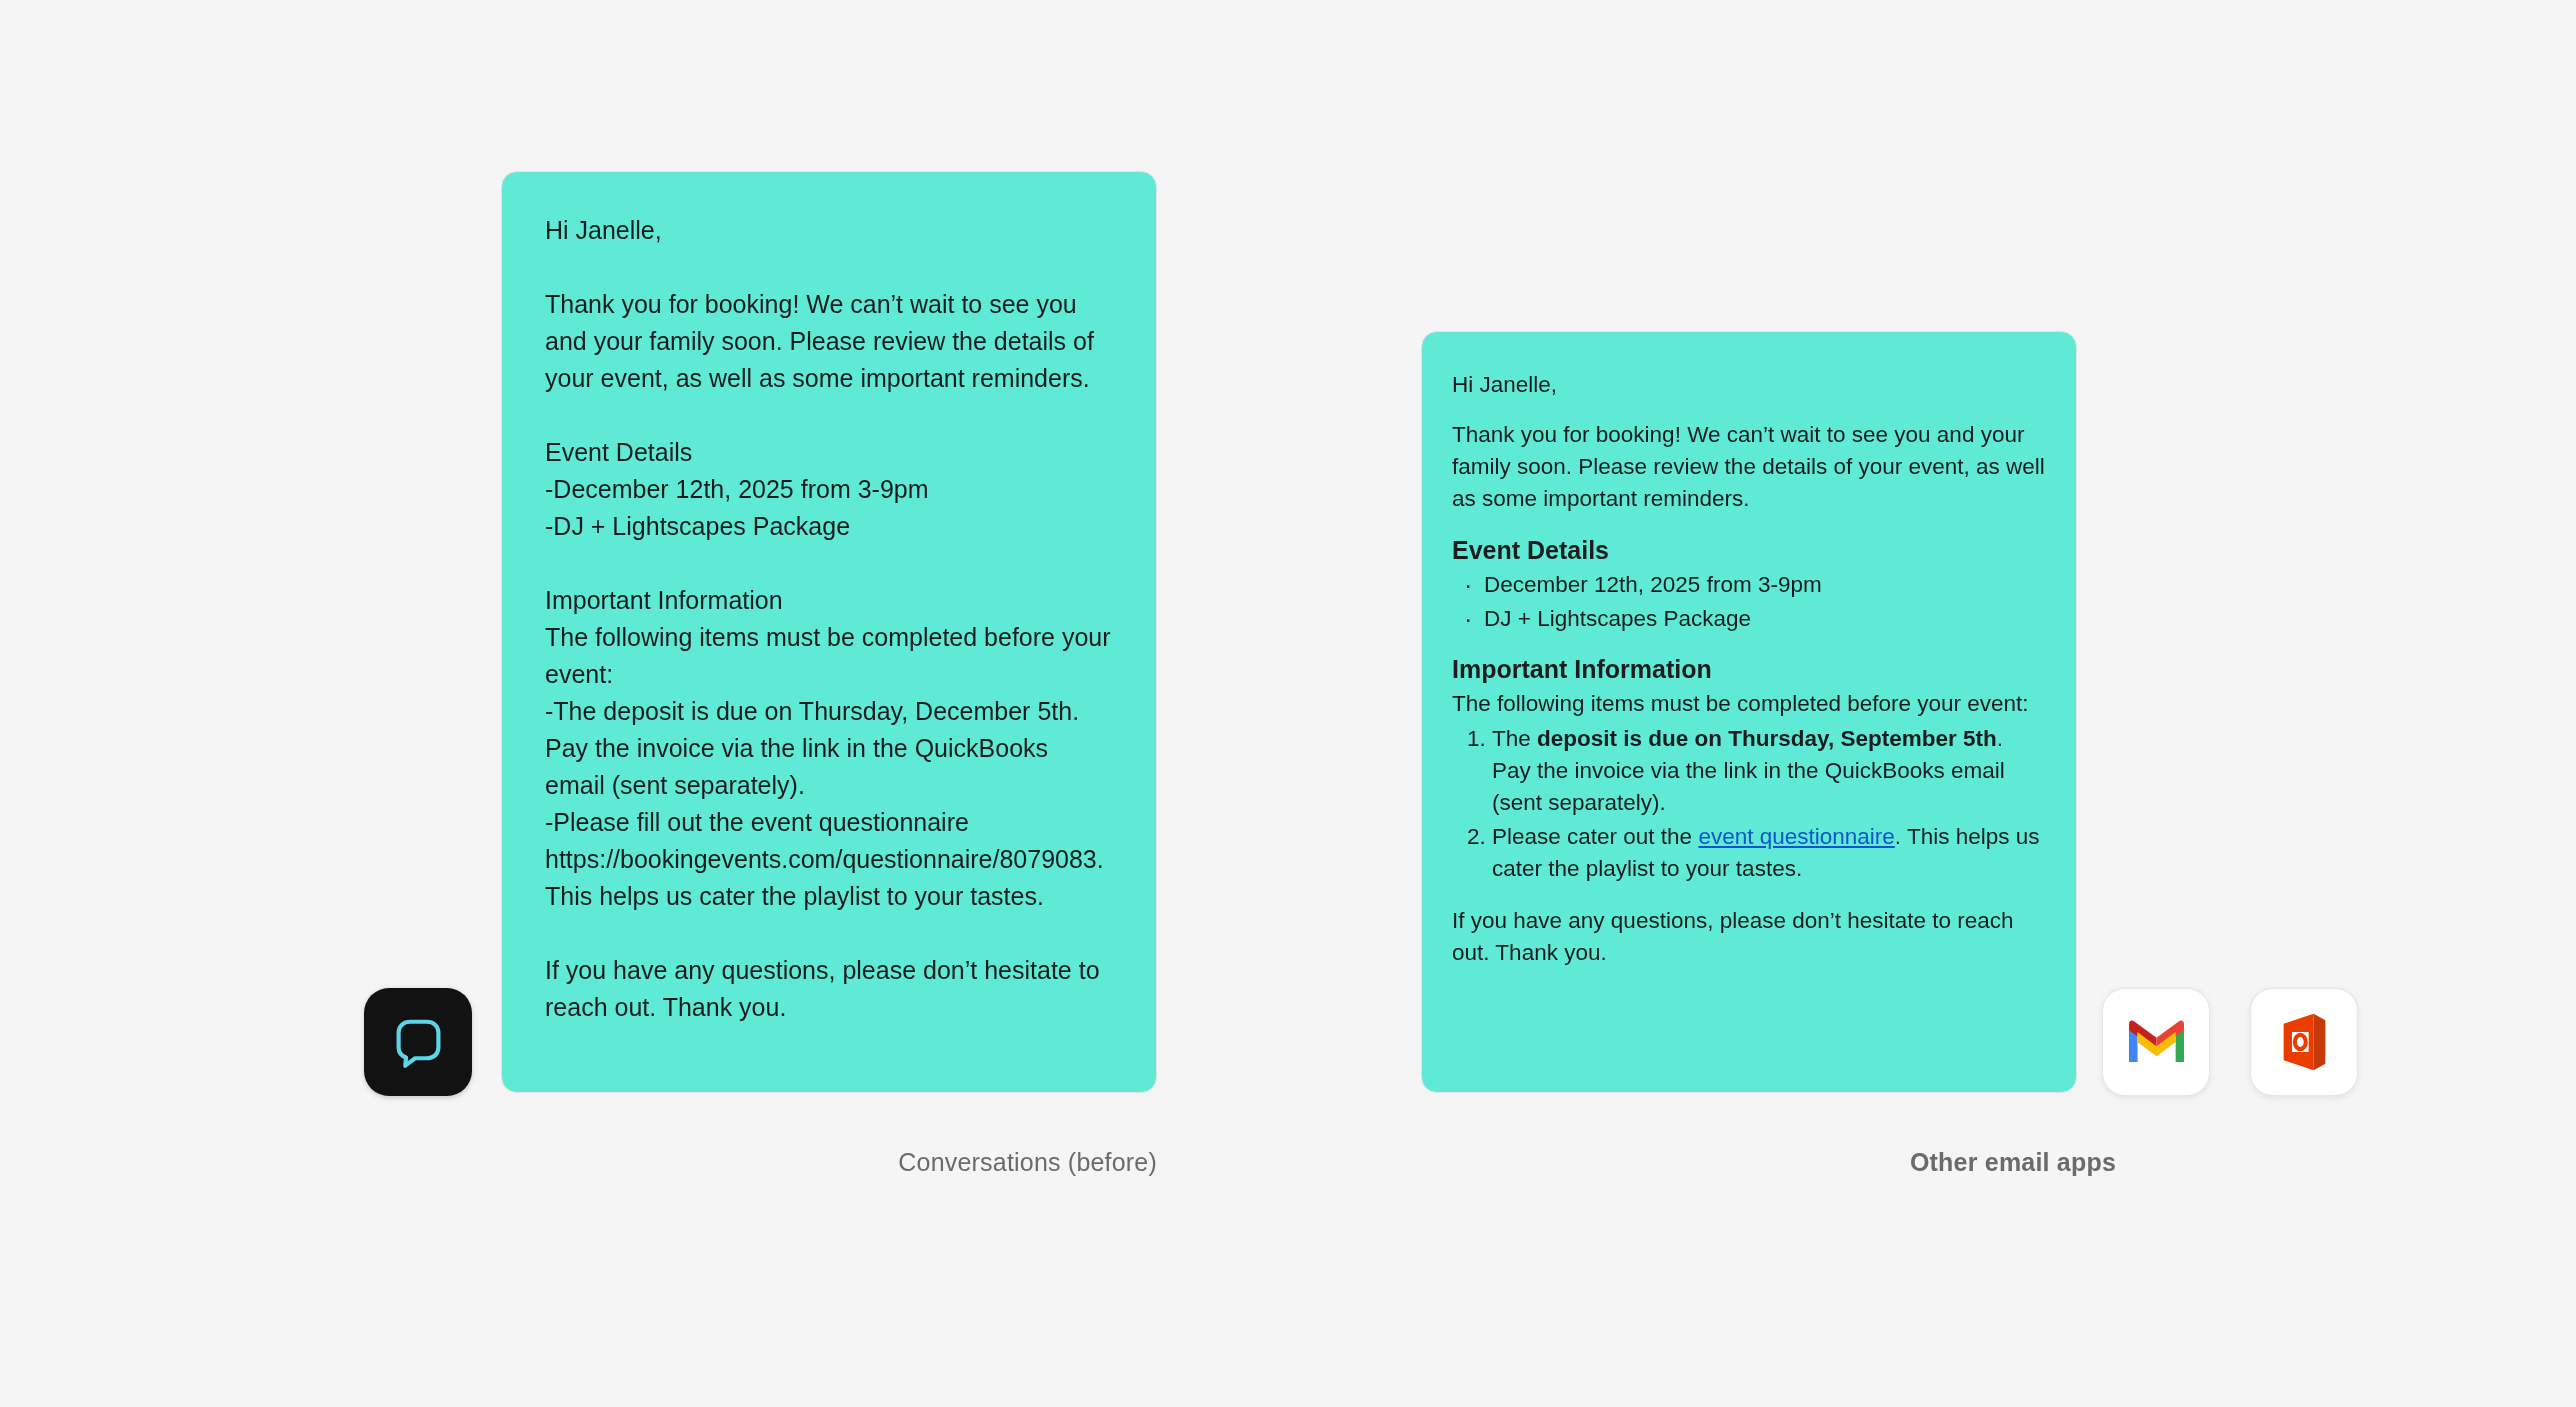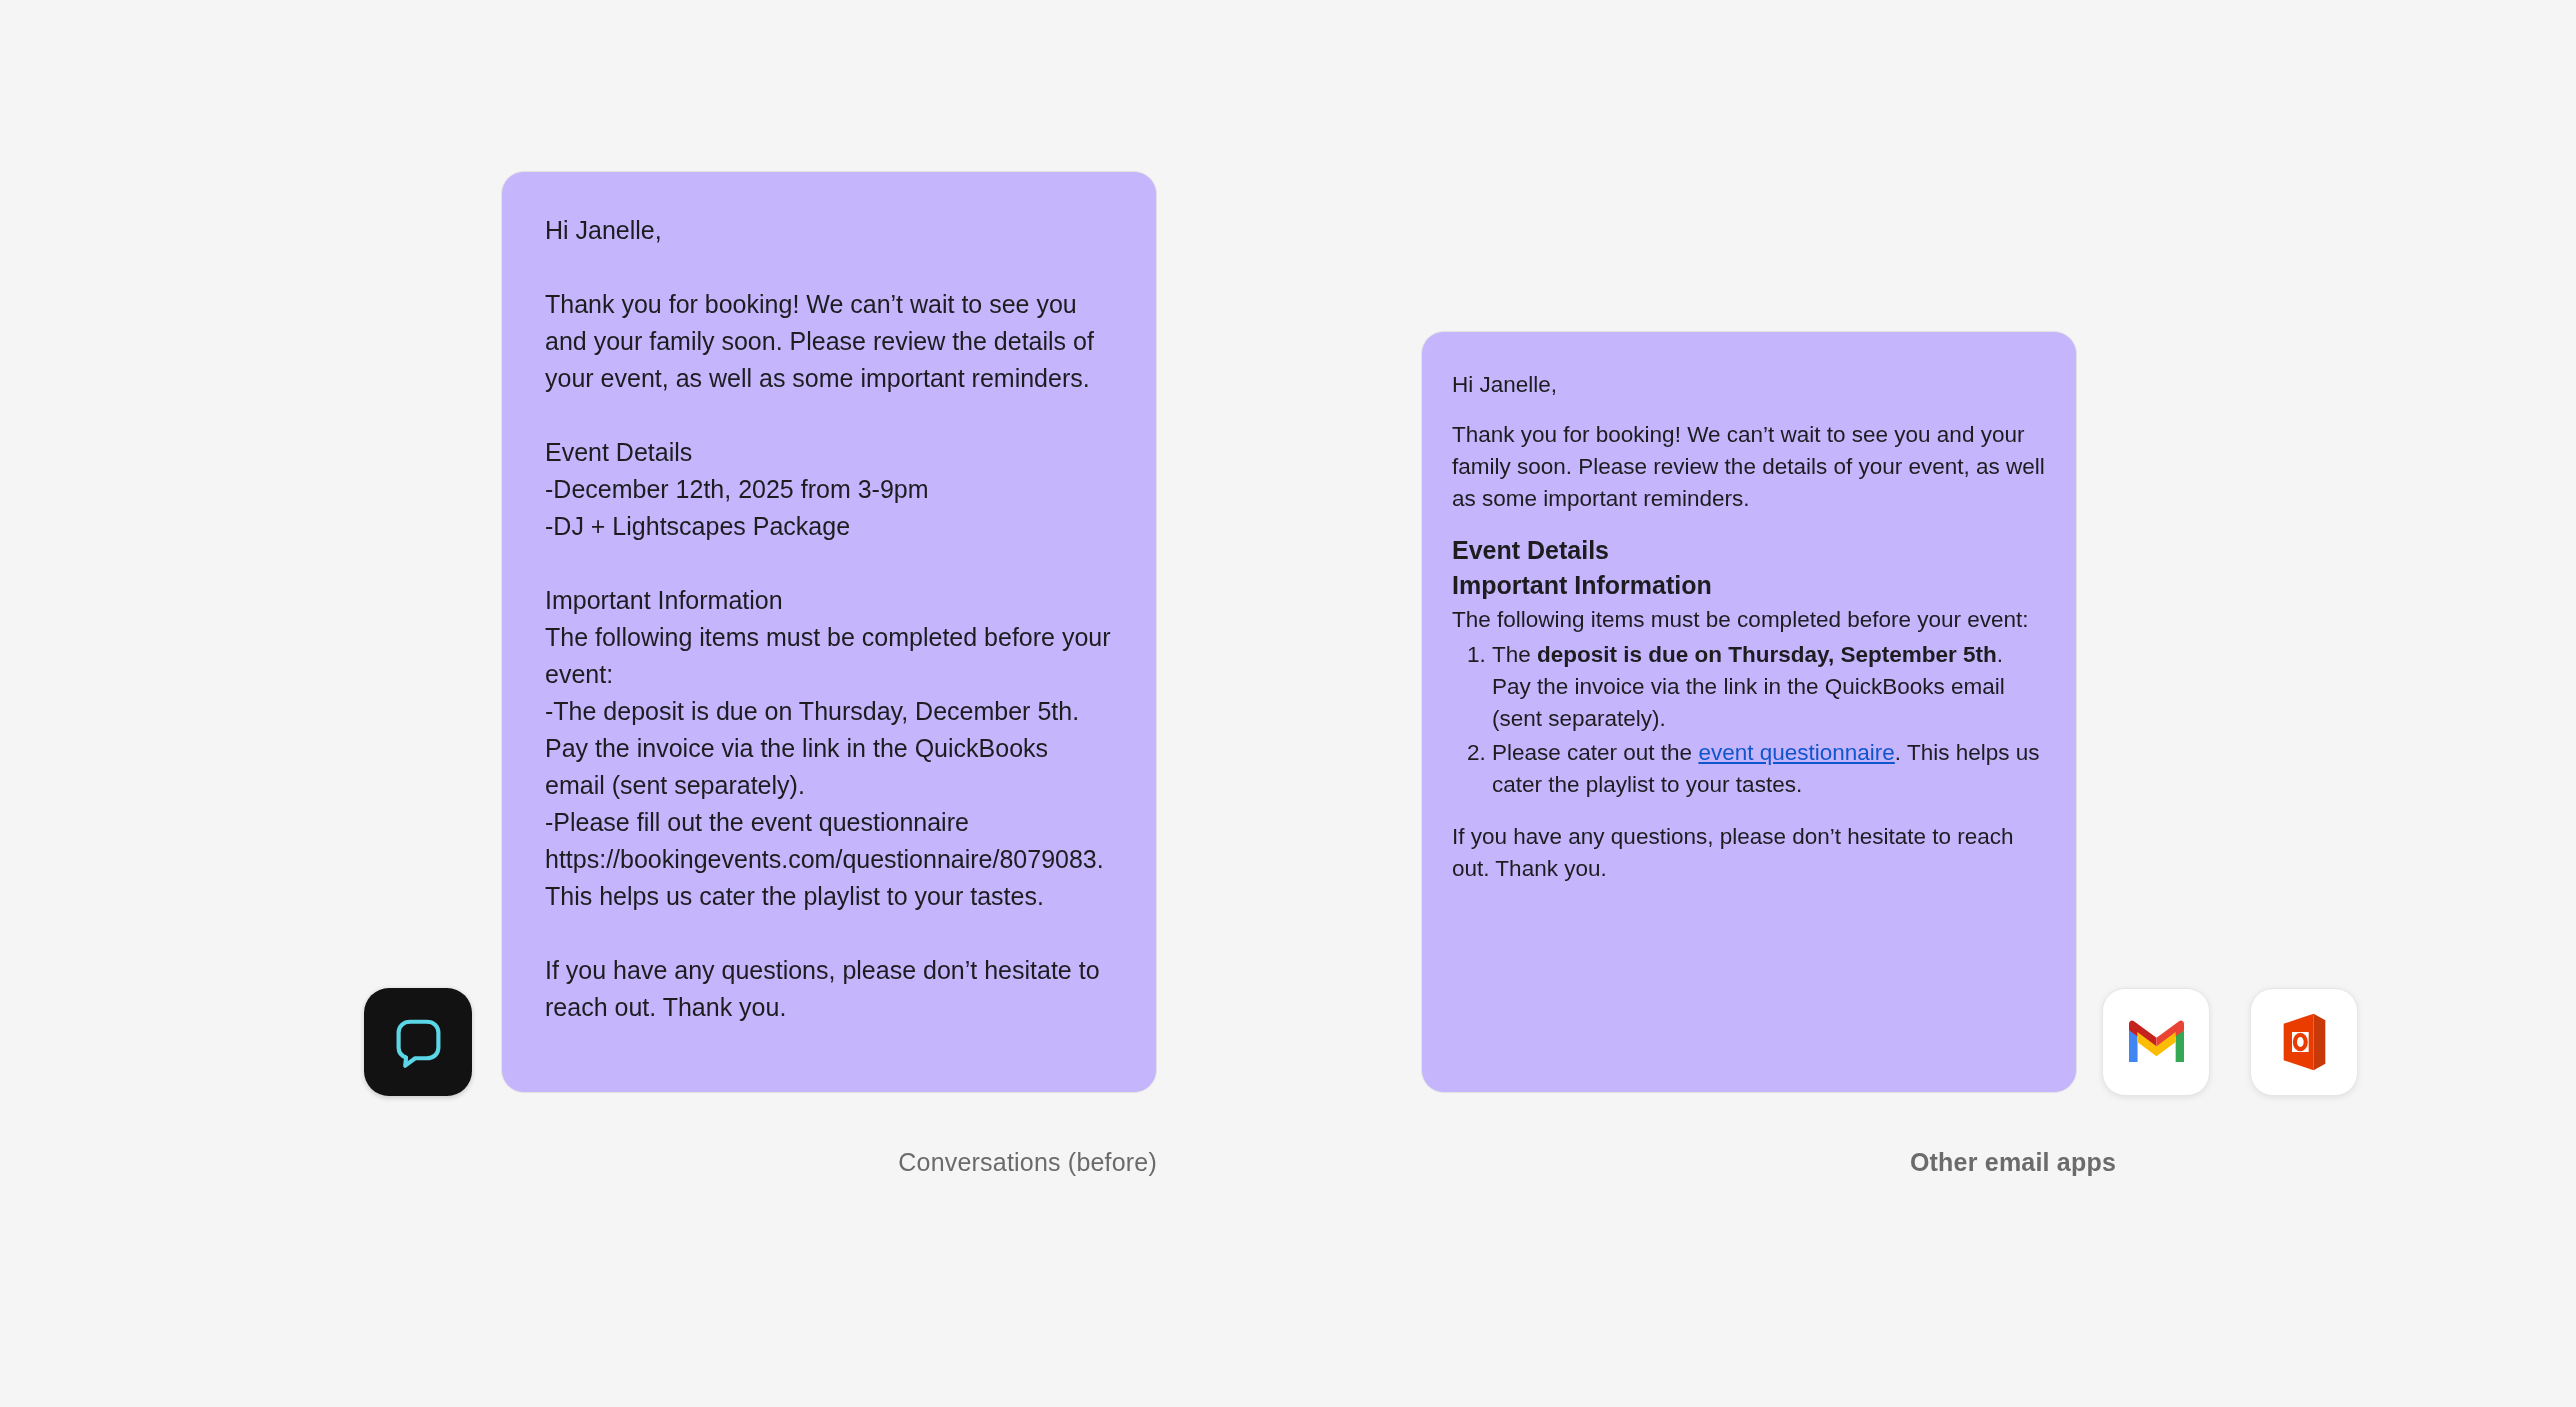--- a/index.html
+++ b/index.html
@@ -12,23 +12,23 @@
     height: 1408px;
     font-family: "Liberation Sans", sans-serif;
     color: #1a1a1a;
     position: relative;
     overflow: hidden;
   }
 
   
   .card {
     position: absolute;
-    background: #c4b5fd;
+    background: #5eead4;
     border: 1.7px solid #e3e3e3;
-    border-radius: 23px;
+    border-radius: 16px;
     box-sizing: border-box;
   }
   #card-left {
     left: 501px;
     top: 171px;
     width: 656px;
     height: 922px;
     padding: 40px 43px;
   }
   #card-left .body {
@@ -169,20 +169,24 @@
 </div>
 
 <div class="caption" id="caption-left">Conversations (before)</div>
 
 <div class="card" id="card-right">
   <div class="rbody">
     <p>Hi Janelle,</p>
     <p>Thank you for booking! We can’t wait to see you and your family soon. Please review the details of your event, as well as some important reminders.</p>
 
     <h3>Event Details</h3>
+    <ul>
+      <li>December 12th, 2025 from 3-9pm</li>
+      <li>DJ + Lightscapes Package</li>
+    </ul>
 
     <h3>Important Information</h3>
     <p class="lead-nomargin">The following items must be completed before your event:</p>
     <ol>
       <li><span>The </span><b>deposit is due on Thursday, September 5th</b><span>. Pay the invoice via the link in the QuickBooks email (sent separately).</span></li>
       <li><span>Please cater out the </span><a class="link" href="#">event questionnaire</a><span>. This helps us cater the playlist to your tastes.</span></li>
     </ol>
 
     <p>If you have any questions, please don’t hesitate to reach out. Thank you.</p>
   </div>

